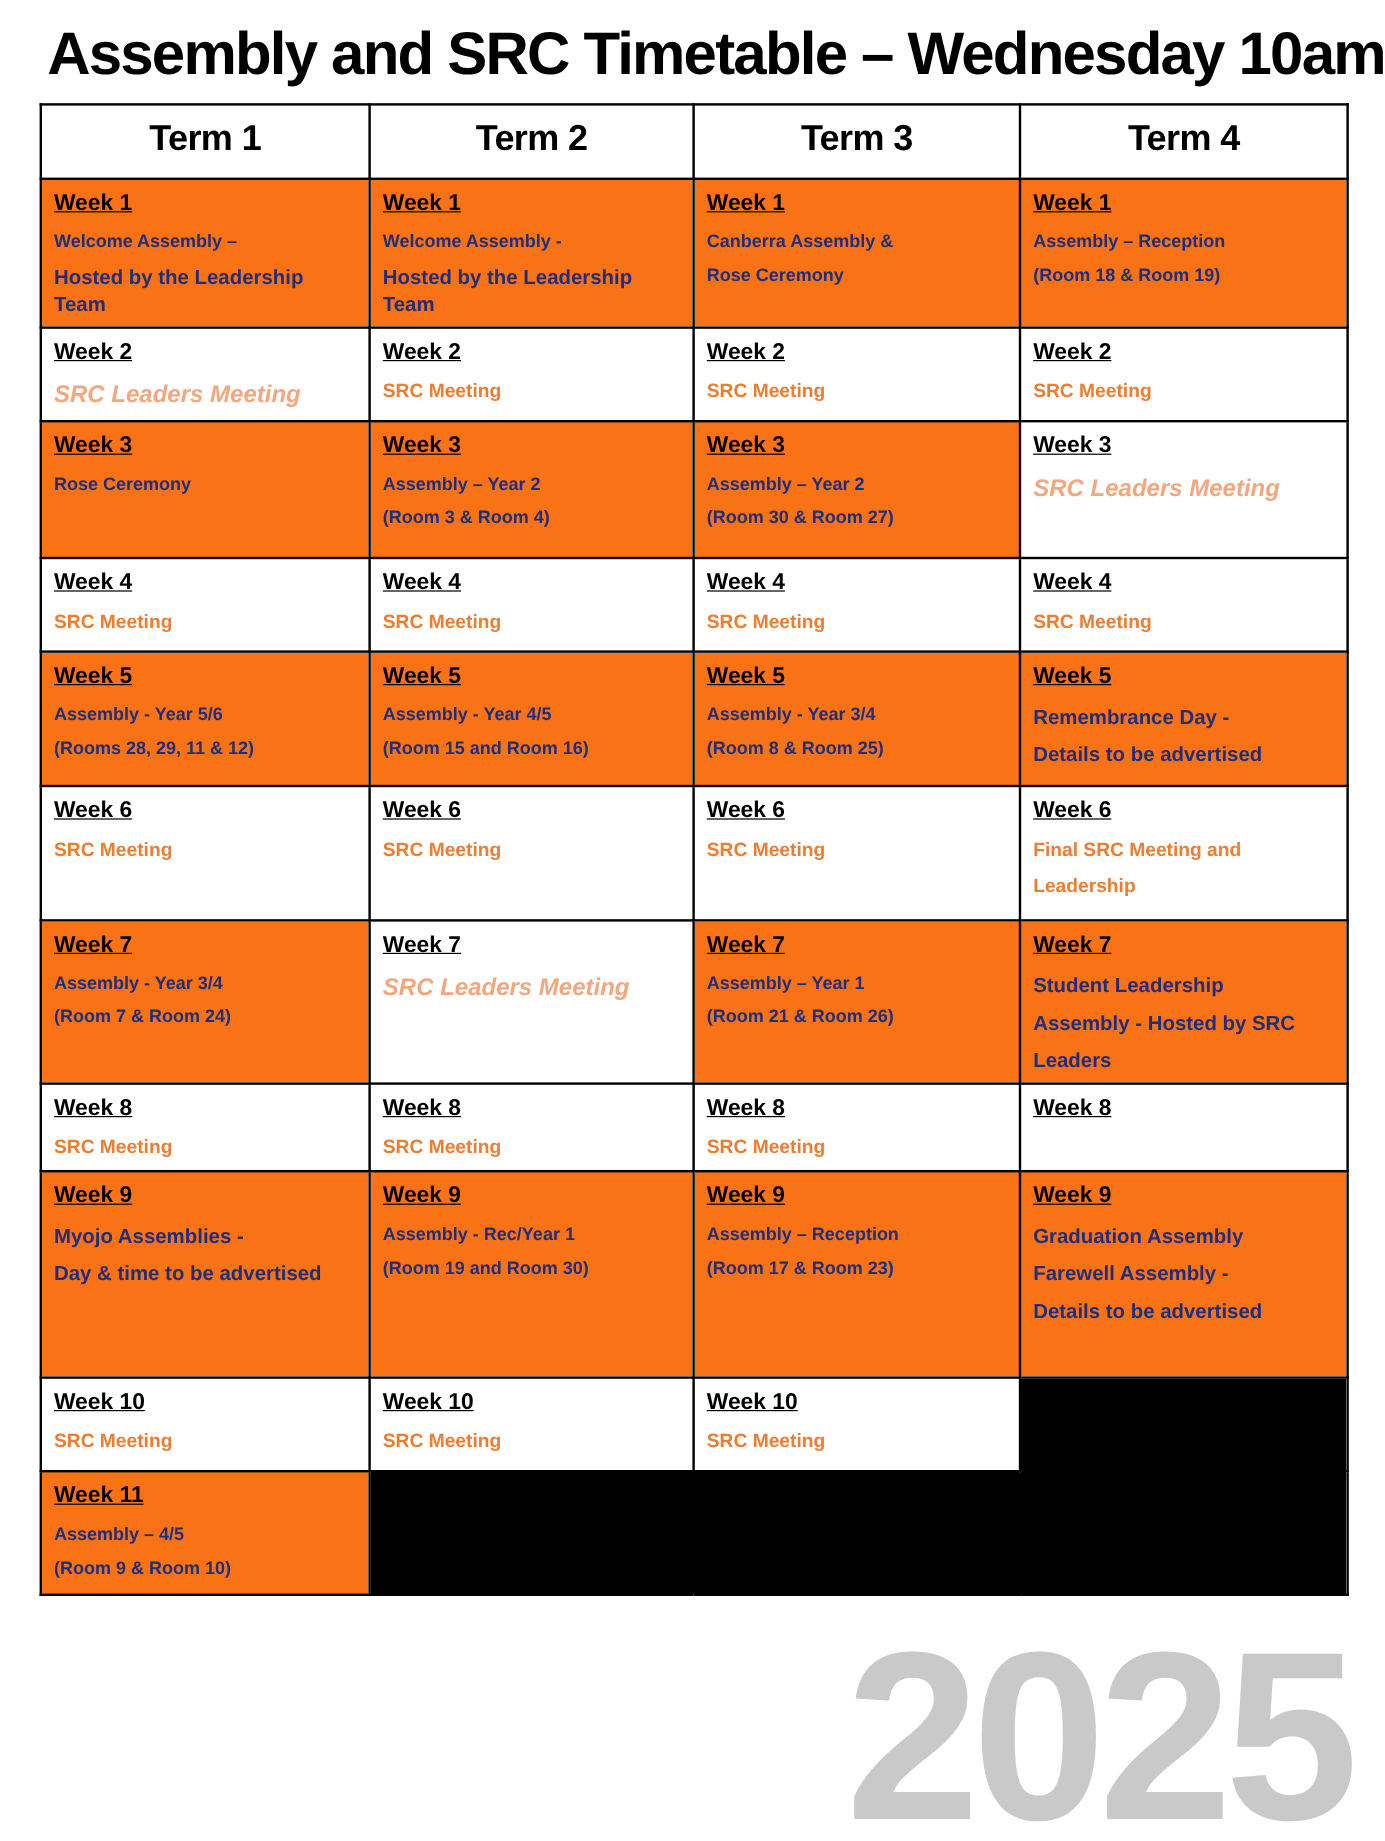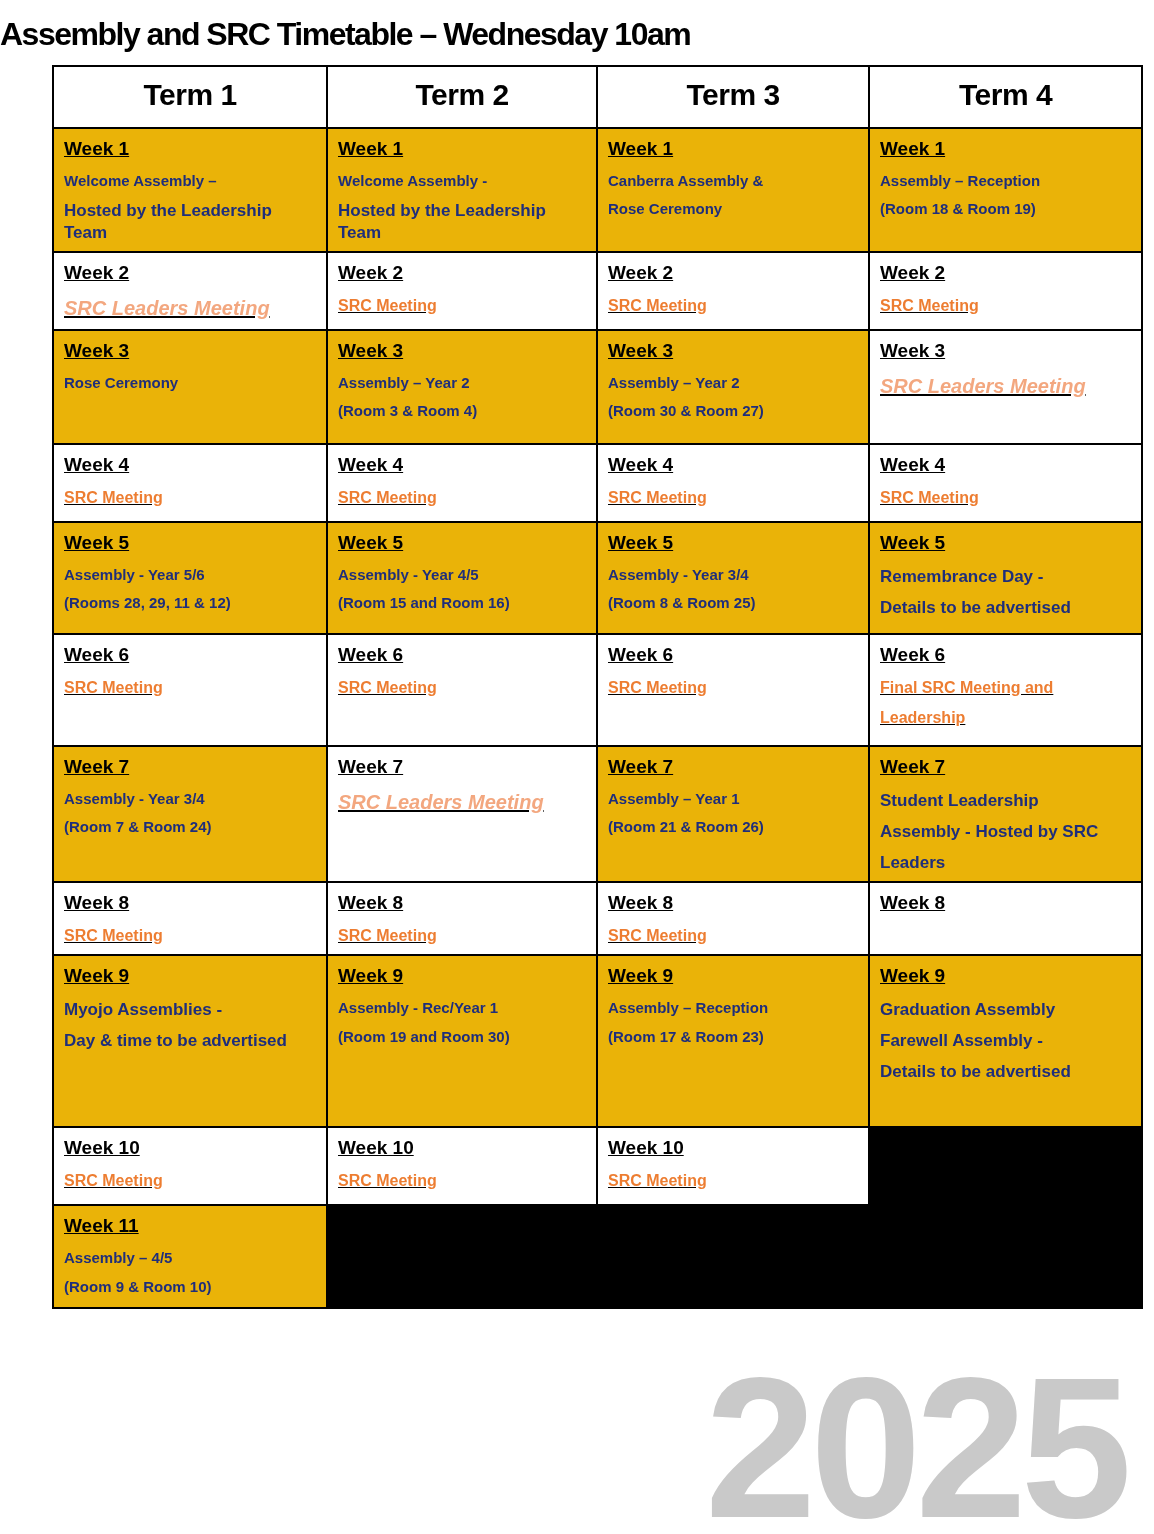--- a/index.html
+++ b/index.html
@@ -4,53 +4,53 @@
 <style>
   html,body{margin:0;padding:0;}
   body{
     width:1154px;height:1534px;
     background:#ffffff;
     font-family:"Liberation Sans",sans-serif;
     position:relative;
     overflow:hidden;
   }
   .page-title{
-    text-align:left;
-    font-size:32px;
+    text-align:right;
+    font-size:50px;
     font-weight:800;
     letter-spacing:-1.5px;
     color:#000;
     margin:16px 0 12px 0;
     font-stretch:condensed;
   }
   table.timetable{
     border-collapse:collapse;
     table-layout:fixed;
-    margin-left:52px;
+    margin-left:33px;
     width:1089px;
   }
   .timetable th, .timetable td{
     border:2px solid #000;
     vertical-align:top;
     padding:6px 8px 8px 10px;
     overflow:hidden;
   }
   .timetable th{
     height:48px;
     vertical-align:middle;
     text-align:center;
     font-size:30px;
     font-weight:800;
     letter-spacing:-0.5px;
     color:#000;
     padding:4px 0 8px 0;
     font-stretch:condensed;
   }
-  td.green{background:#eab308;}
-  td.white{background:#ffffff;text-decoration:underline;}
+  td.green{background:#f97316;}
+  td.white{background:#ffffff;}
   td.black{background:#000000;}
   .week{
     display:inline-block;
     font-size:19px;
     font-weight:600;
     color:#000;
     text-decoration:underline;
     margin:2px 0 0 0;
     line-height:1.3;
   }

